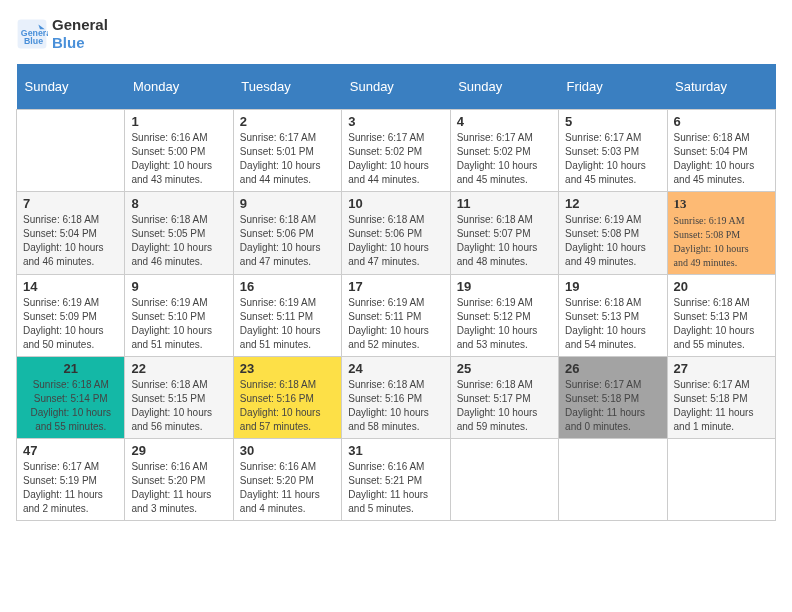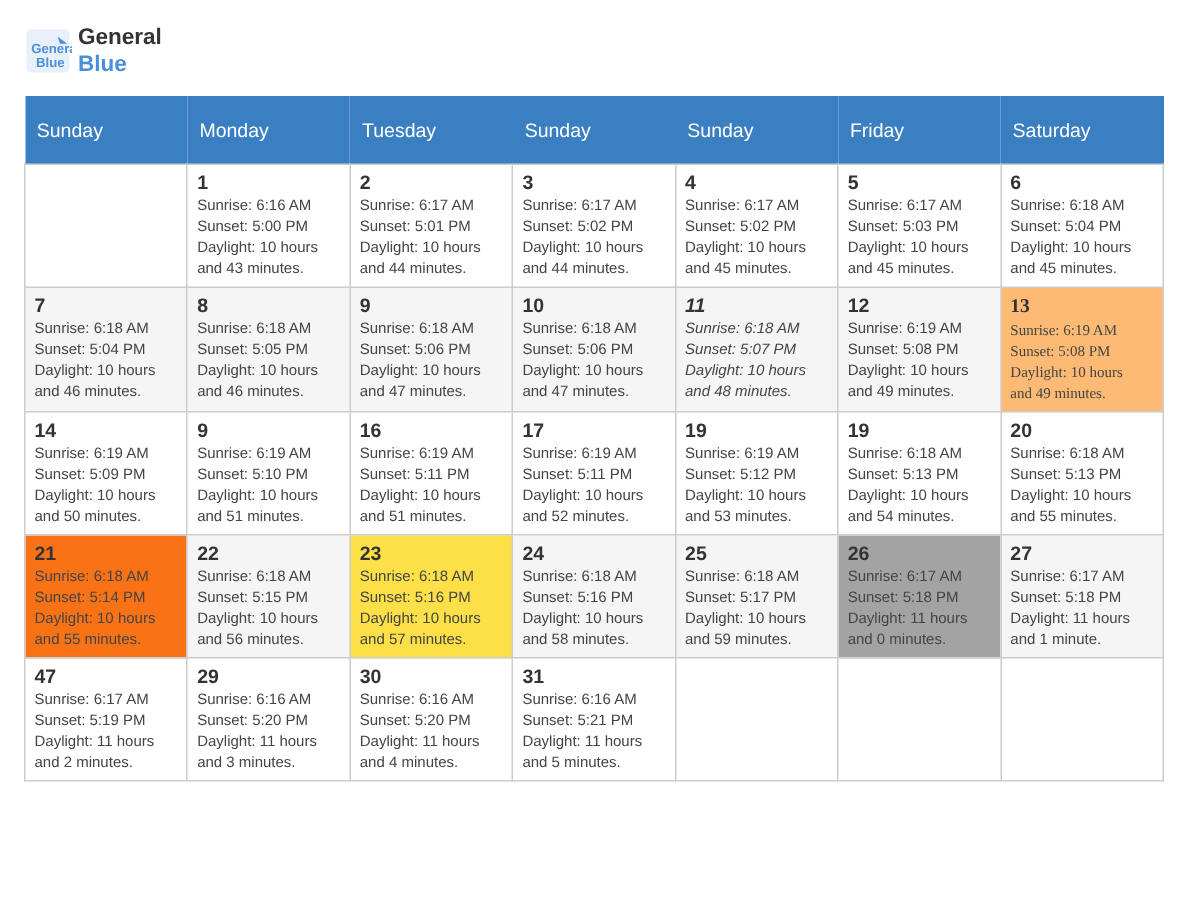--- a/index.html
+++ b/index.html
@@ -180,21 +180,21 @@
 Daylight: 10 hours
 and 47 minutes.</div>
         </td>
         <td style="background: rgb(245, 245, 245);">
           <span class="day-number">10</span>
           <div class="day-info" style="white-space: pre-line;">Sunrise: 6:18 AM
 Sunset: 5:06 PM
 Daylight: 10 hours
 and 47 minutes.</div>
         </td>
-        <td style="background: rgb(245, 245, 245); font-style: italic;">
+        <td style="background: rgb(245, 245, 245);">
           <span class="day-number">11</span>
           <div class="day-info" style="white-space: pre-line;">Sunrise: 6:18 AM
 Sunset: 5:07 PM
 Daylight: 10 hours
 and 48 minutes.</div>
         </td>
         <td style="background: rgb(245, 245, 245);">
           <span class="day-number">12</span>
           <div class="day-info" style="white-space: pre-line;">Sunrise: 6:19 AM
 Sunset: 5:08 PM
@@ -254,21 +254,21 @@
         </td>
         <td>
           <span class="day-number">20</span>
           <div class="day-info" style="white-space: pre-line;">Sunrise: 6:18 AM
 Sunset: 5:13 PM
 Daylight: 10 hours
 and 55 minutes.</div>
         </td>
       </tr>
       <tr>
-        <td style="background: #f97316;">
+        <td style="background: #14b8a6; text-align: center;">
           <span class="day-number">21</span>
           <div class="day-info" style="white-space: pre-line;">Sunrise: 6:18 AM
 Sunset: 5:14 PM
 Daylight: 10 hours
 and 55 minutes.</div>
         </td>
         <td style="background: rgb(245, 245, 245);">
           <span class="day-number">22</span>
           <div class="day-info" style="white-space: pre-line;">Sunrise: 6:18 AM
 Sunset: 5:15 PM

